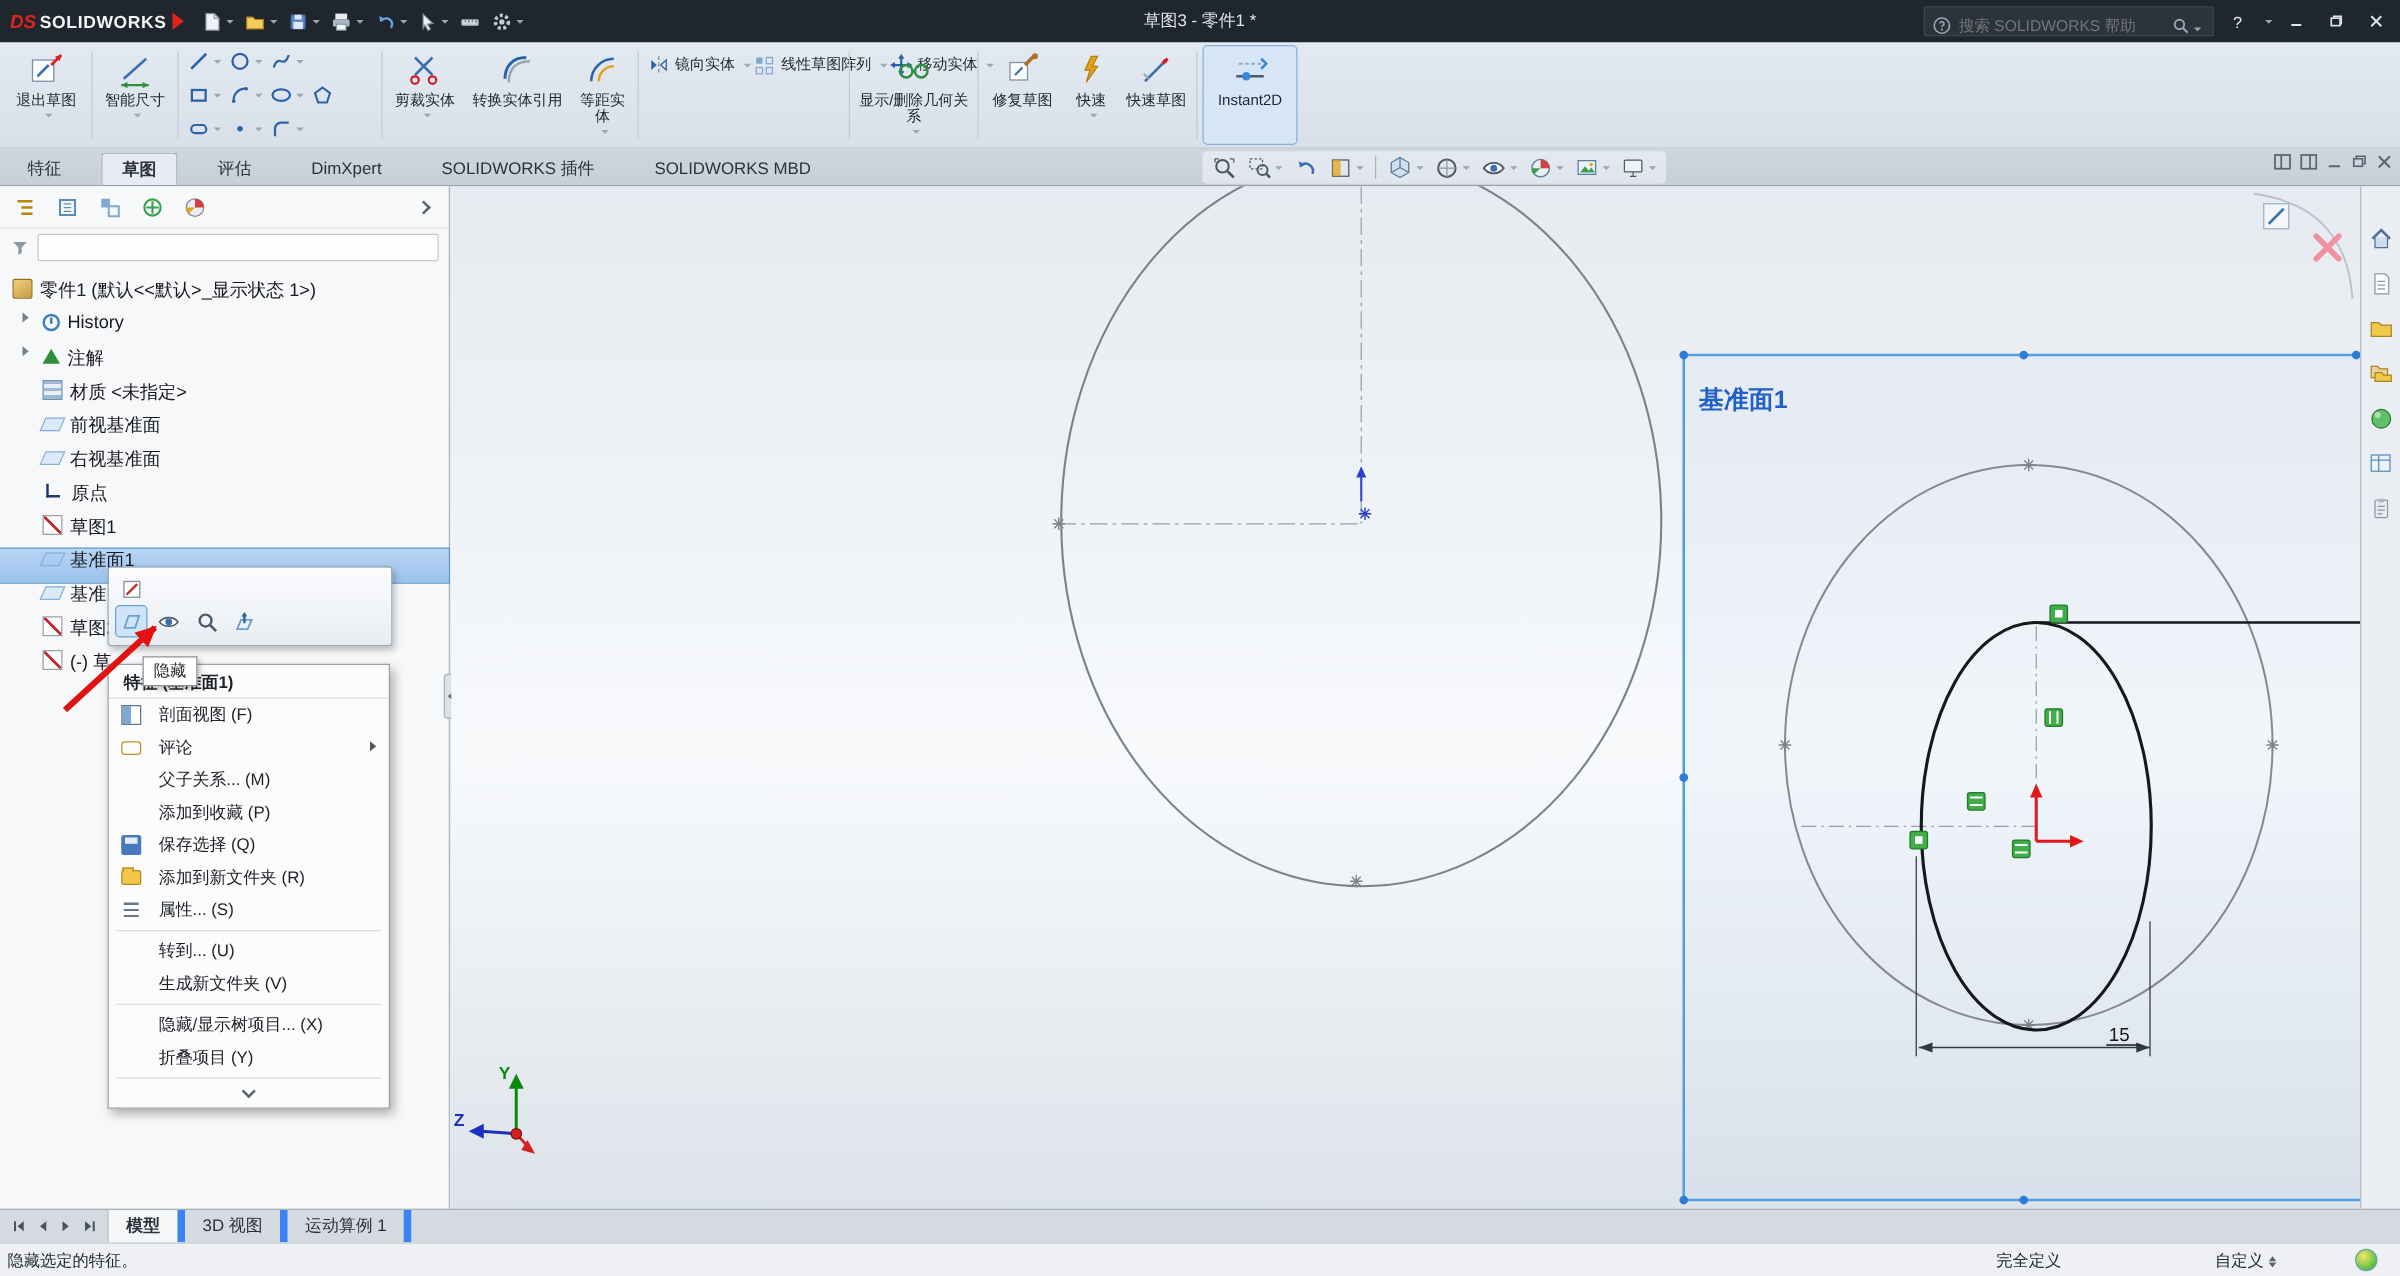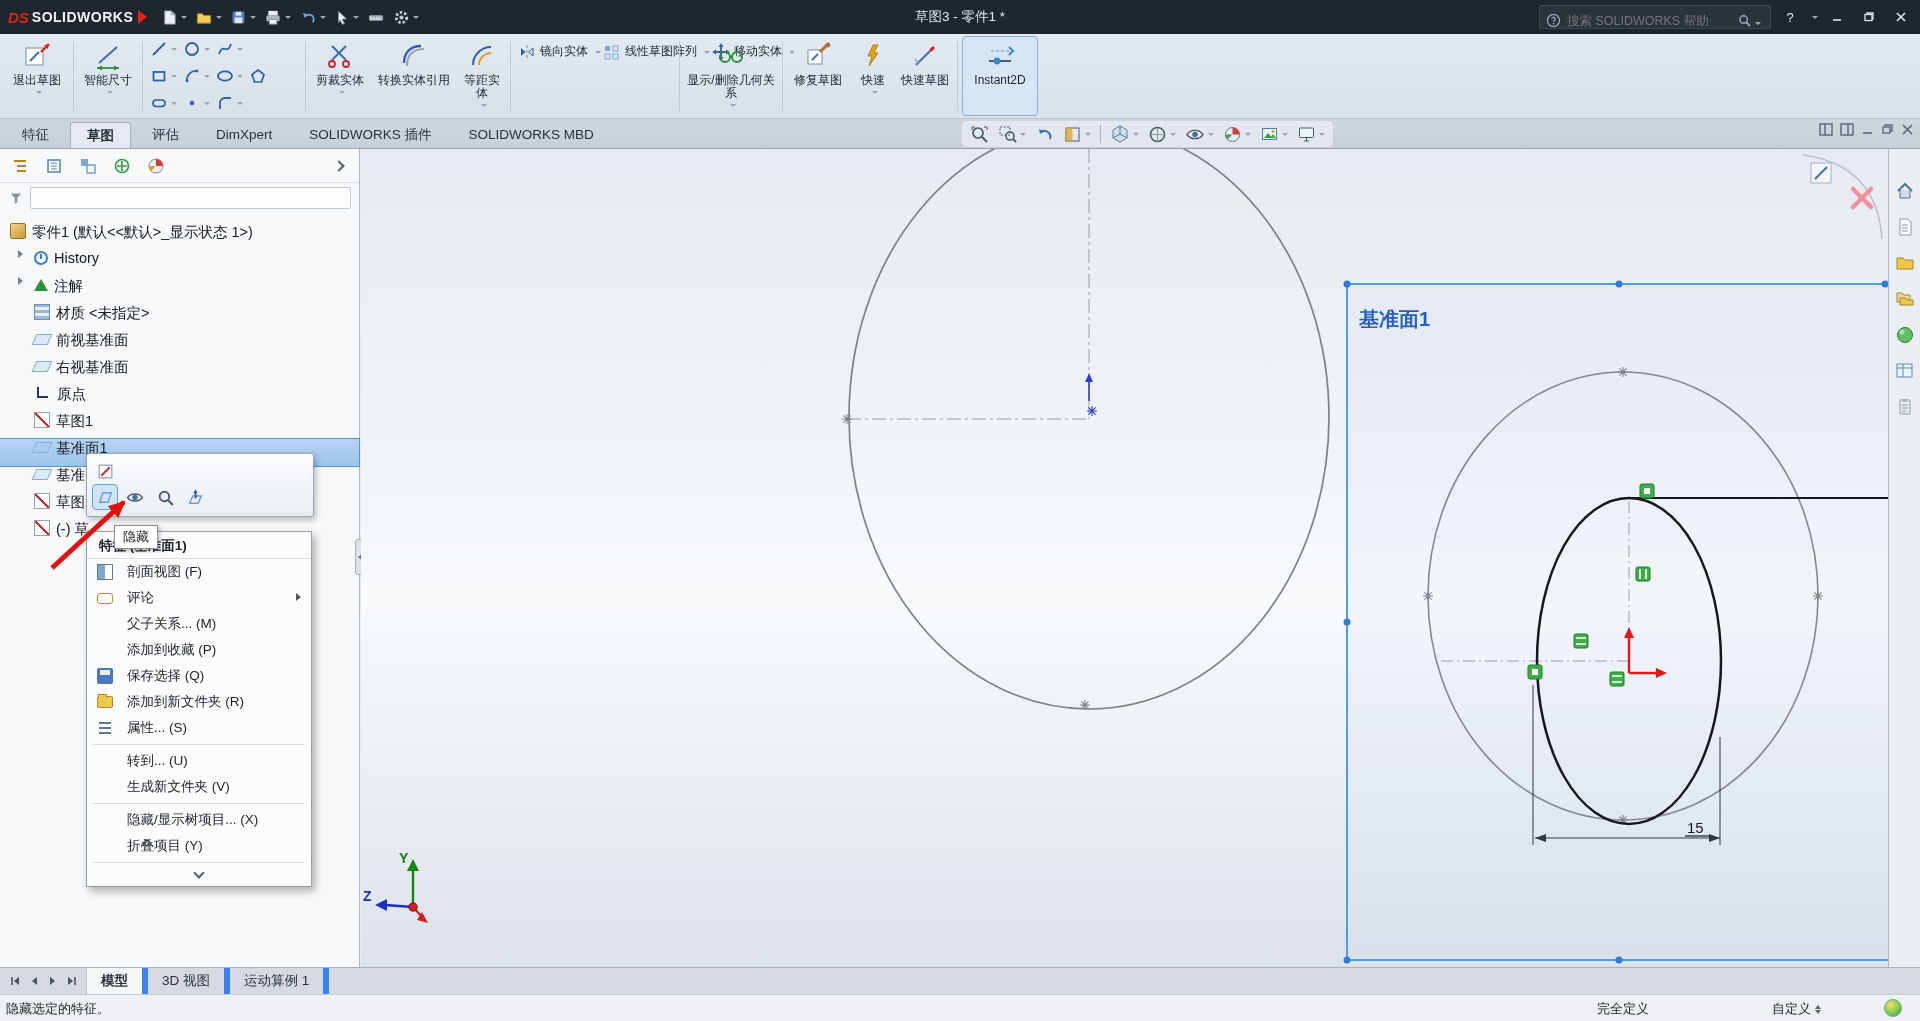--- a/index.html
+++ b/index.html
@@ -31,21 +31,21 @@
 .grid3{display:flex;flex-direction:column;justify-content:space-between;padding:2px 0;width:152px}
 .grow{display:flex;align-items:center;gap:2px}
 .gbtn{display:flex;align-items:center;padding:1px 2px;border-radius:2px}
 .stack3{display:flex;flex-direction:row;justify-content:space-between;width:158px;padding:2px 0}
 .srow{display:flex;align-items:center;gap:4px;height:25px;padding-left:2px;border-radius:2px}
 .srl{font-size:12px;color:#1c2430;white-space:nowrap}
 .instant{background:#d7e6f6;outline:1px solid #89b0da;border-radius:3px}
 
 .tabstrip{position:absolute;left:0;top:119px;width:1920px;height:30px;background:linear-gradient(180deg,#cfd6e0,#c7cfd9);
  border-bottom:1px solid #99a2ad;display:flex;align-items:flex-end}
-.ctab{padding:0 16px;height:26px;line-height:26px;font-size:13.5px;color:#2a323c;border-radius:3px 3px 0 0;margin-right:5px}
+.ctab{padding:0 16px;height:26px;line-height:26px;font-size:13.5px;color:#2a323c;border-radius:3px 3px 0 0;margin-right:16px}
 .ctab.active{background:#e6ebf3;border:1px solid #a6afba;border-bottom:none;font-weight:bold}
 .headsup{position:absolute;left:962px;top:2px;height:26px;display:flex;align-items:center;gap:9px;padding:0 8px;
  background:rgba(245,248,251,.55);border-radius:4px}
 .hubtn{display:flex;align-items:center}
 .docctrl{position:absolute;right:6px;top:4px;display:flex;gap:7px;align-items:center}
 
 .leftpanel{position:absolute;left:0;top:149px;width:360px;height:818px;background:#f6f8fa;border-right:1px solid #aeb6bf}
 .ptabs{height:34px;display:flex;align-items:center;gap:14px;padding:0 10px;border-bottom:1px solid #dfe3e8}
 .pchev{width:8px;height:8px;border-top:2px solid #5a6470;border-right:2px solid #5a6470;transform:rotate(45deg);margin-left:auto;margin-right:6px}
 .pfilter{height:30px;display:flex;align-items:center;padding:2px 8px;gap:6px}

